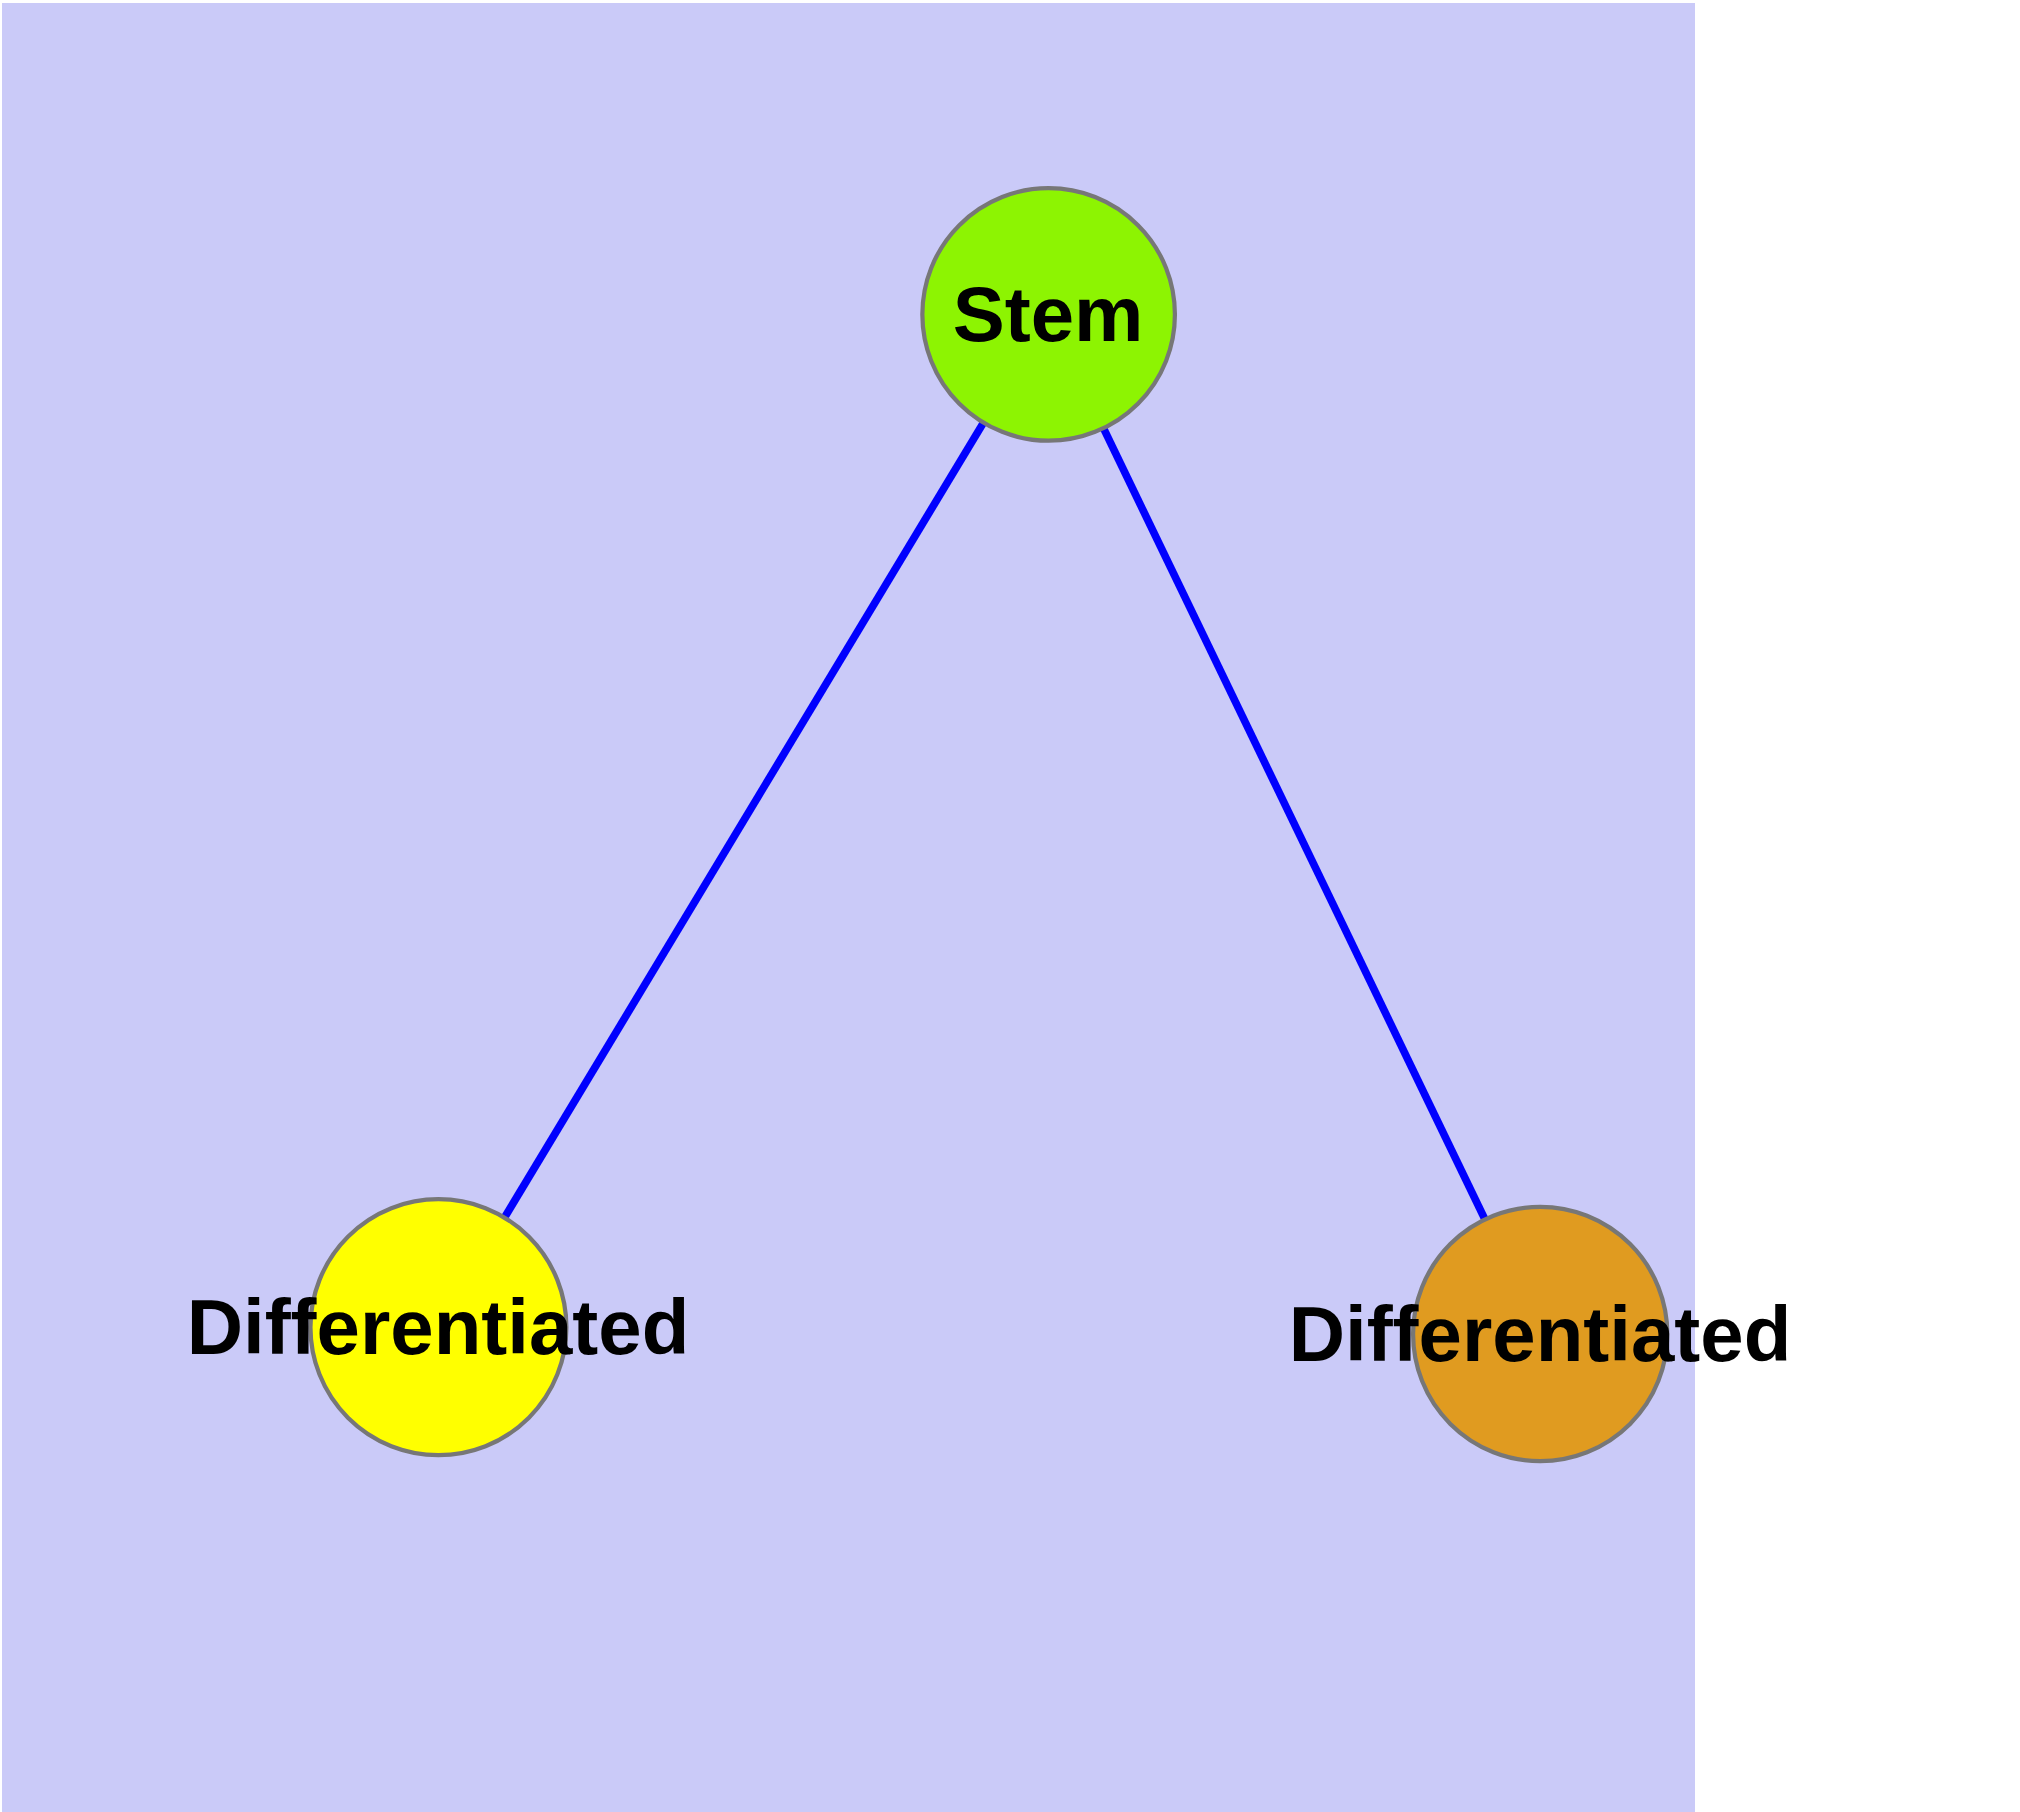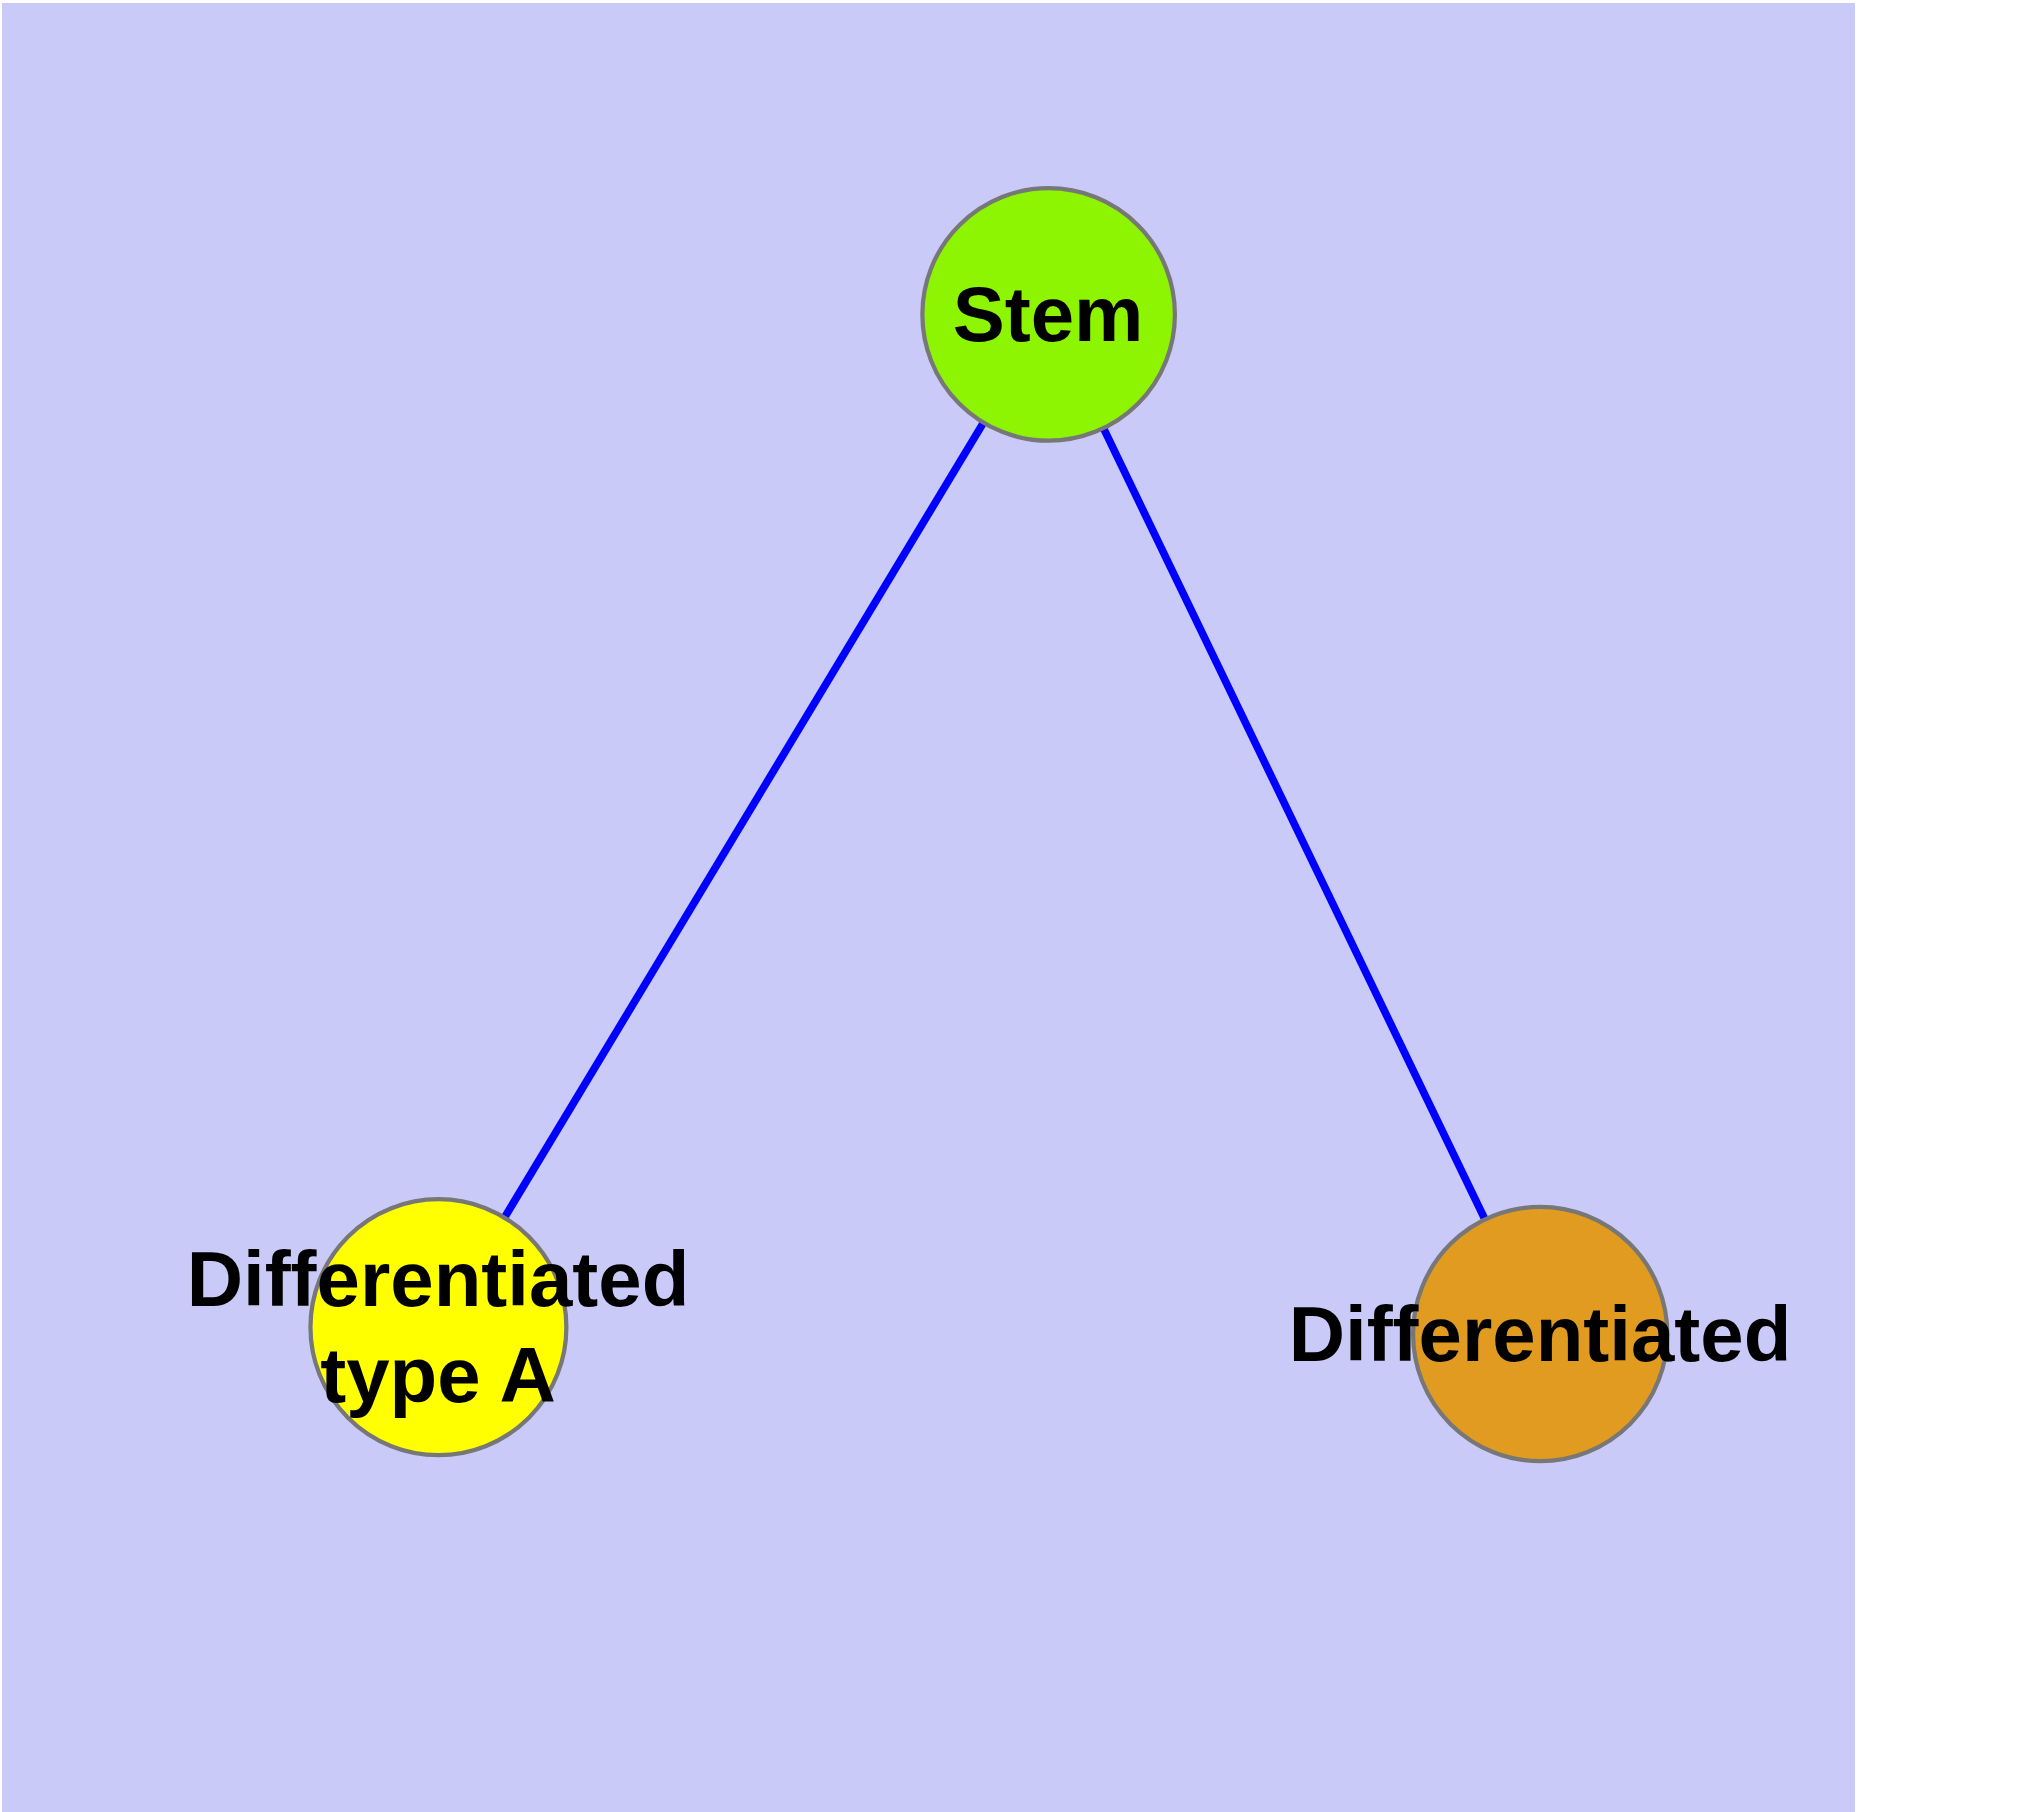--- a/index.html
+++ b/index.html
@@ -6,21 +6,21 @@
     margin: 0;
     padding: 0;
     background: #ffffff;
     width: 2021px;
     height: 1812px;
     overflow: hidden;
     font-family: "Liberation Sans", sans-serif;
   }
   #canvas {
     position: relative;
-    width: 1855px;
+    width: 1695px;
     height: 1812px;
   }
   .plot-bg {
     position: absolute;
     left: 1.7px;
     top: 2.5px;
     right: 0;
     bottom: 0;
   }
   #graph-svg {
@@ -59,21 +59,20 @@
     <circle cx="517" cy="1566" r="151" fill="#ffff00" stroke="#777777" stroke-width="5"></circle>
     <circle cx="1817" cy="1574" r="150" fill="#e09b20" stroke="#777777" stroke-width="5"></circle>
   </svg>
 
   <div class="node-label" style="left: 1048px; top: 314px; color: rgb(0, 0, 0);">
     <span class="label-line">Stem</span>
   </div>
 
   <div class="node-label" style="left: 438px; top: 1327px; color: rgb(0, 0, 0);">
     <span class="label-line">Differentiated</span>
-    <span class="label-line">type A</span>
   </div>
 
   <div class="node-label" style="left: 1540px; top: 1334px; color: rgb(0, 0, 0);">
     <span class="label-line">Differentiated</span>
   </div>
 
 </div>
 
 
 </body></html>

